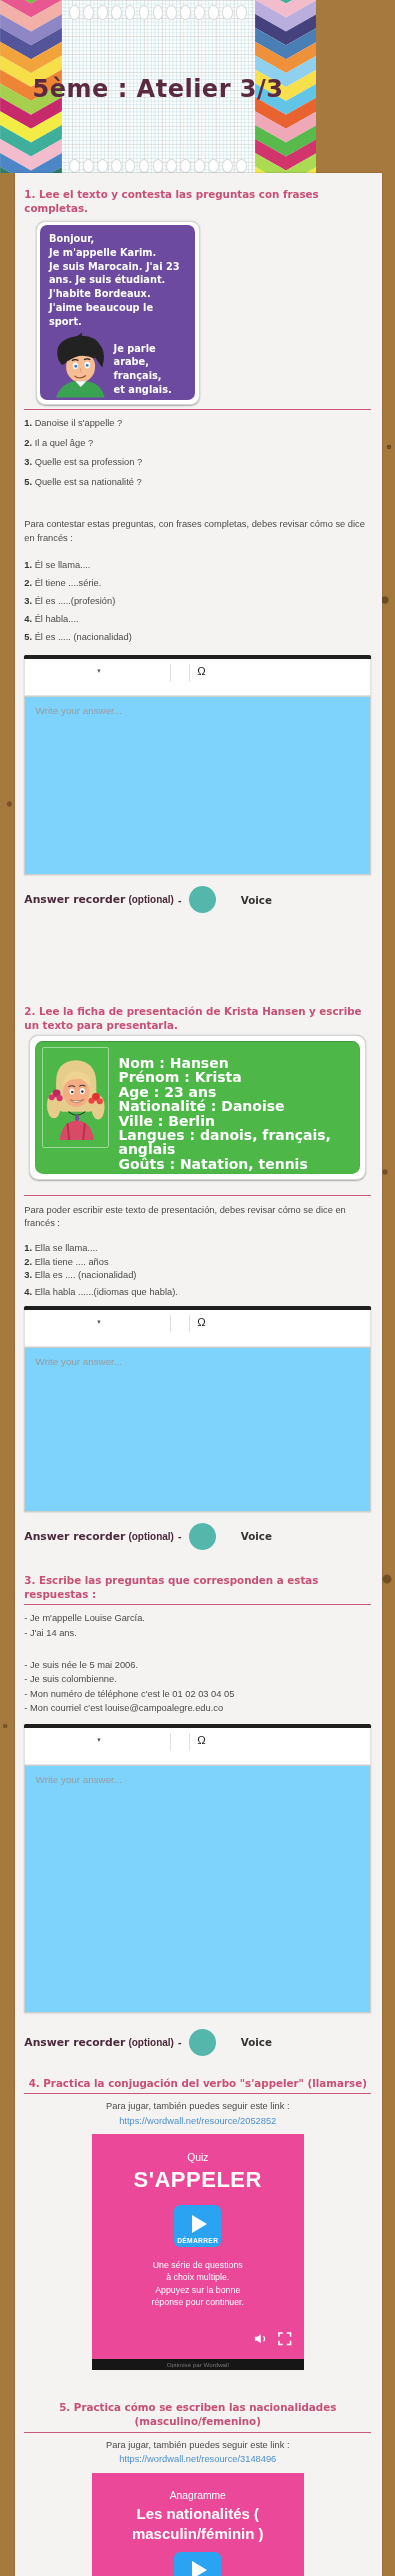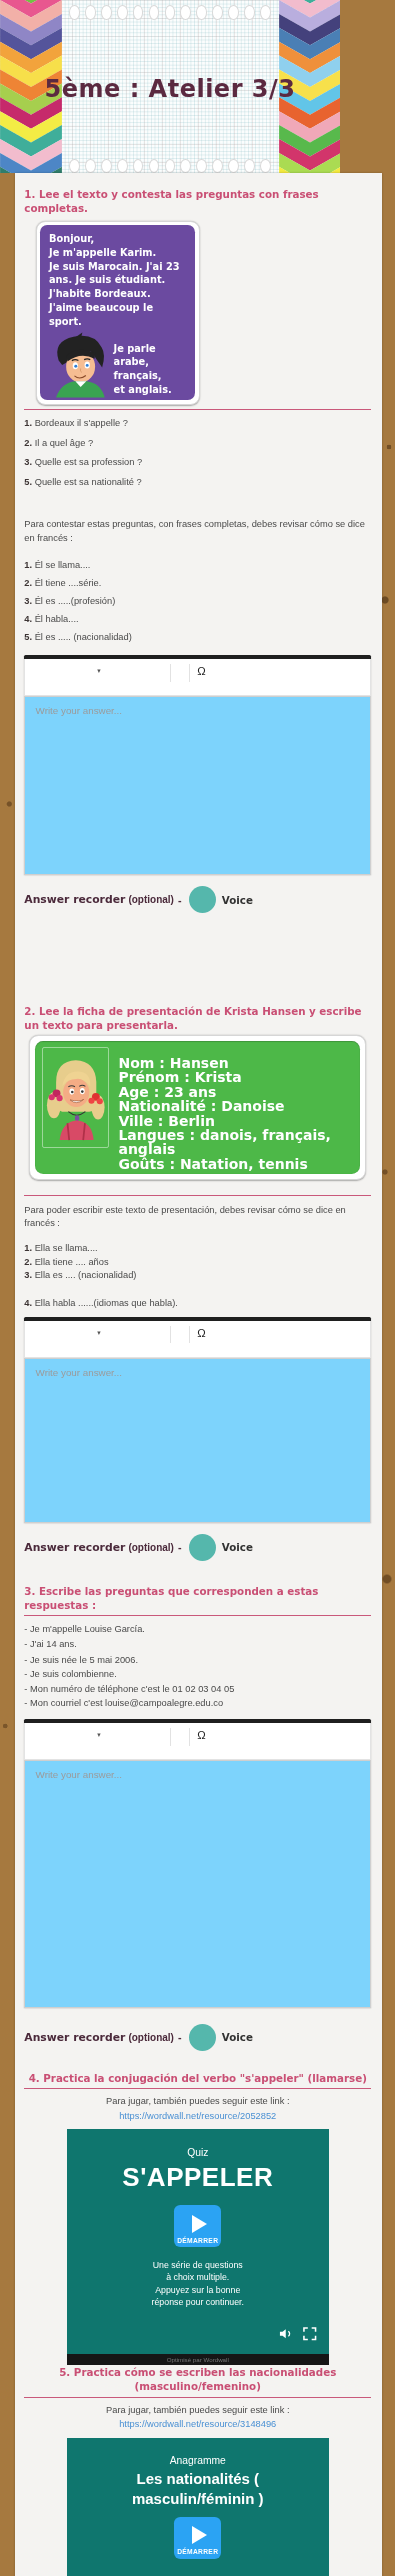--- a/index.html
+++ b/index.html
@@ -13,21 +13,21 @@
       radial-gradient(circle 3.1px at 9.3px 804px, rgba(61,36,12,.45) 0 2.1px, transparent 3.1px),
       radial-gradient(circle 5.2px at 387px 1579px, rgba(61,36,12,.5) 0 3.6px, transparent 5.2px),
       radial-gradient(circle 8.2px at 386px 3037px, rgba(56,32,10,.55) 0 6.2px, transparent 8.2px),
       radial-gradient(circle 4.6px at 330px 3393px, rgba(56,32,10,.5) 0 3.6px, transparent 4.6px),
       radial-gradient(circle 2.6px at 43px 3212px, rgba(56,32,10,.45) 0 2.1px, transparent 2.6px),
       radial-gradient(circle 2.6px at 5.2px 1726px, rgba(56,32,10,.4) 0 2.1px, transparent 2.6px),
       radial-gradient(circle 2.1px at 15.5px 2607px, rgba(56,32,10,.4) 0 1.5px, transparent 2.1px),
       radial-gradient(circle 3.1px at 385px 1172px, rgba(56,32,10,.45) 0 2.1px, transparent 3.1px);
   }
   
-  .header{position:absolute;top:0;left:0;width:340px;height:173px;
+  .header{position:absolute;top:0;left:0;width:316px;height:173px;
     background-color:#fbfdfd;
     background-image:
       linear-gradient(rgba(120,180,190,.22) 0.5px, transparent 0.5px),
       linear-gradient(90deg, rgba(120,180,190,.22) 0.5px, transparent 0.5px),
       linear-gradient(rgba(235,150,140,.16) 1px, transparent 1px),
       linear-gradient(90deg, rgba(235,150,140,.16) 1px, transparent 1px);
     background-size:3.6px 3.6px,3.6px 3.6px,18px 18px,18px 18px;}
   .chev{position:absolute;top:0;height:173px;overflow:hidden;}
   .chev-left{left:0;width:62px;}
   .chev-right{right:0;width:61px;}
@@ -78,29 +78,29 @@
     font-size:9.8px;color:#444;resize:none;outline:none;}
   .ed-area::placeholder{color:#9b9b9b;}
   .h1{height:179px;} .h2{height:165px;} .h3{height:248px;}
   
   .recorder{display:flex;align-items:center;margin-top:11.3px;height:27px;}
   .rec-label{color:#4b2a3b;font-family:"DejaVu Sans",sans-serif;font-weight:bold;font-size:10.8px;}
   .rec-opt{color:#4b2a3b;font-weight:bold;font-size:10px;margin-left:3.1px;}
   .rec-dash{color:#4b2a3b;font-weight:bold;font-size:10.8px;margin:0 7.2px 0 4.1px;}
   .rec-circle{width:27px;height:27px;border-radius:50%;background:#55b7ac;cursor:pointer;}
   .rec-voice{color:#323232;font-family:"DejaVu Sans",sans-serif;font-weight:bold;
-    font-size:10.3px;margin-left:6px;}
+    font-size:10.3px;margin-left:25px;}
   
   .linkline{text-align:center;color:#4a4a4a;font-size:9.3px;line-height:12.4px;}
   .wwlink{color:#4a90d3;text-decoration:none;font-size:9.3px;}
   
-  .embed{position:relative;width:262px;height:236px;margin:7.2px auto 0;background:#0f766e;
+  .embed{position:relative;width:212px;height:236px;margin:7.2px auto 0;background:#ec4899;
     color:#fff;text-align:center;font-family:"Liberation Sans",sans-serif;}
   .em-kind{padding-top:17.5px;font-size:10.3px;}
-  .em-title{font-size:26px;font-weight:bold;letter-spacing:0.5px;margin-top:4.1px;}
+  .em-title{font-size:22px;font-weight:bold;letter-spacing:0.5px;margin-top:4.1px;}
   .em-title2{font-size:15px;font-weight:bold;margin-top:3.1px;line-height:19.6px;}
   .em-play{width:47px;margin:12.4px auto 0;border-radius:6.2px;background:#2ba3f3;
     display:flex;flex-direction:column;align-items:center;padding:9.3px 0 3.6px;cursor:pointer;}
   .em-tri{width:0;height:0;border-left:15.5px solid #fff;border-top:9.8px solid transparent;
     border-bottom:9.8px solid transparent;margin-left:3.1px;}
   .em-btnlabel{color:#fff;font-size:6.7px;font-weight:bold;margin-top:4.1px;letter-spacing:0.3px;}
   .em-desc{margin-top:11.3px;font-size:8.8px;line-height:12.4px;}
   .em-icons{position:absolute;right:11.3px;bottom:24px;display:flex;gap:8.2px;align-items:center;}
   .em-footer{position:absolute;bottom:0;left:0;right:0;height:11.3px;background:#161616;
     color:#777;font-size:6.2px;line-height:11.3px;}
@@ -214,21 +214,21 @@
             <div>français,</div>
             <div>et anglais.</div>
           </div>
         </div>
       </div>
     </div>
 
     <hr class="tdiv" style="margin-top:4.1px">
 
     <div style="margin-top:7.2px">
-      <p class="qline"><b>1.</b> <span>Bordeaux il s'appelle ?</span></p>
+      <p class="qline"><b>1.</b> <span>Danoise il s'appelle ?</span></p>
       <p class="qline"><b>2.</b> <span>Il a quel âge ?</span></p>
       <p class="qline"><b>3.</b> <span>Quelle est sa profession ?</span></p>
       <p class="qline"><b>5.</b> <span>Quelle est sa nationalité ?</span></p>
     </div>
 
     <p class="bodytext" style="margin:29px 0 0 0">Para contestar estas preguntas, con frases completas, debes revisar cómo se dice en francés :</p>
 
     <div style="margin-top:13.4px">
       <p class="qline" style="margin-bottom:4.6px"><b>1.</b> <span>Él se llama....</span></p>
       <p class="qline" style="margin-bottom:4.6px"><b>2.</b> <span>Él tiene ....série.</span></p>
@@ -298,21 +298,21 @@
       </div>
     </div>
 
     <hr class="tdiv" style="margin-top:14.4px">
 
     <p class="bodytext" style="margin:8.2px 0 0 0">Para poder escribir este texto de presentación, debes revisar cómo se dice en francés :</p>
 
     <div style="margin-top:11.3px">
       <p class="qline" style="margin-bottom:0"><b>1.</b> <span>Ella se llama....</span></p>
       <p class="qline" style="margin-bottom:0"><b>2.</b> <span>Ella tiene .... años</span></p>
-      <p class="qline" style="margin-bottom:15px"><b>3.</b> <span>Ella es .... (nacionalidad)</span></p>
+      <p class="qline" style="margin-bottom:4px"><b>3.</b> <span>Ella es .... (nacionalidad)</span></p>
       <p class="qline" style="margin-bottom:0"><b>4.</b> <span>Ella habla ......(idiomas que habla).</span></p>
     </div>
 
     <div class="editor" style="margin-top:6.2px">
       <div class="ed-top"></div>
       <div class="ed-toolbar">
         <span class="ed-caret">▾</span>
         <span class="ed-sep s1"></span>
         <span class="ed-sep s2"></span>
         <span class="ed-omega">Ω</span>
@@ -327,21 +327,21 @@
       <span class="rec-circle"></span>
       <span class="rec-voice">Voice</span>
     </div>
   </div>
 
   <div>
     <h3 class="task-title" style="margin-top:23px">3. Escribe las preguntas que corresponden a estas respuestas :</h3>
     <hr class="tdiv">
     <div style="margin-top:6.2px">
       <p class="dashline" style="margin-bottom:0.5px">- Je m'appelle Louise García.</p>
-      <p class="dashline" style="margin-bottom:2px">- J'ai 14 ans.</p>
+      <p class="dashline" style="margin-bottom:18px">- J'ai 14 ans.</p>
       <p class="dashline" style="margin-bottom:0.5px">- Je suis née le 5 mai 2006.</p>
       <p class="dashline" style="margin-bottom:0.5px">- Je suis colombienne.</p>
       <p class="dashline" style="margin-bottom:0.5px">- Mon numéro de téléphone c'est le 01 02 03 04 05</p>
       <p class="dashline" style="margin-bottom:7px">- Mon courriel c'est louise@campoalegre.edu.co</p>
     </div>
 
     <div class="editor" style="margin-top:9.3px">
       <div class="ed-top"></div>
       <div class="ed-toolbar">
         <span class="ed-caret">▾</span>
@@ -387,21 +387,21 @@
             </svg>
         <svg viewBox="0 0 24 24" width="15.5" height="15.5">
               <path d="M3 9V3h6M15 3h6v6M21 15v6h-6M9 21H3v-6" stroke="#fff" stroke-width="2.4" fill="none"></path>
             </svg>
       </div>
       <div class="em-footer">Optimisé par Wordwall</div>
     </div>
   </div>
 
   <div>
-    <h3 class="task-title tt-center" style="">5. Practica cómo se escriben las nacionalidades (masculino/femenino)</h3>
+    <h3 class="task-title tt-center" style="margin-top:30px">5. Practica cómo se escriben las nacionalidades (masculino/femenino)</h3>
     <hr class="tdiv">
     <p class="linkline" style="margin:6.2px 0 0 0">Para jugar, también puedes seguir este link :</p>
     <p class="linkline" style="margin:2.1px 0 0 0"><a href="#" class="wwlink">https://wordwall.net/resource/3148496</a></p>
 
     <div class="embed">
       <div class="em-kind">Anagramme</div>
       <div class="em-title2">
         <div>Les nationalités (</div>
         <div>masculin/féminin )</div>
       </div>

